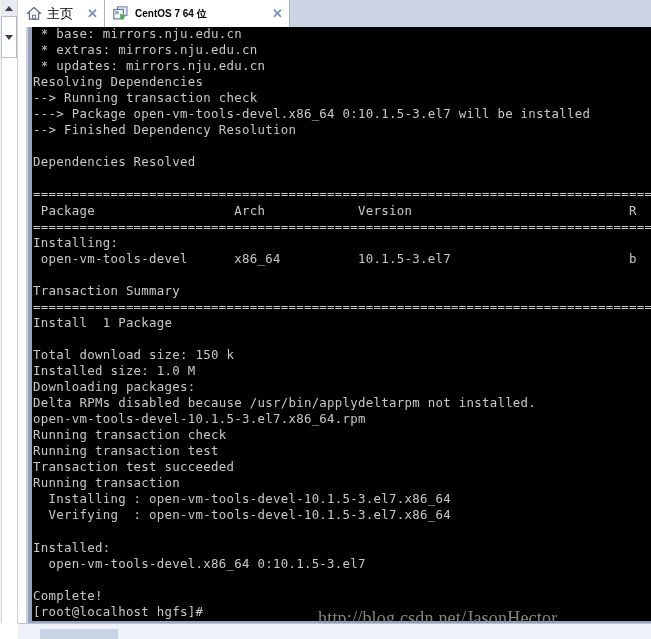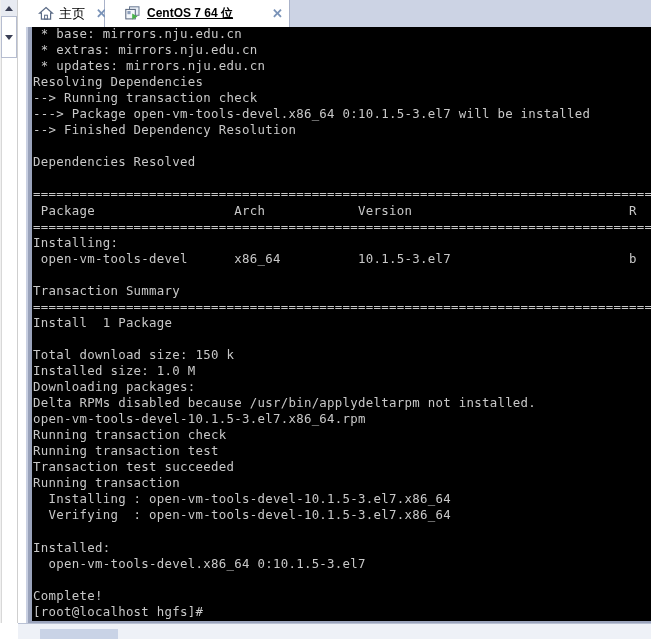--- a/index.html
+++ b/index.html
@@ -84,34 +84,34 @@
     background: #ccd3e4;
     box-sizing: border-box;
   }
   .tab {
     position: absolute;
     top: 0;
     height: 27px;
     display: flex;
     align-items: center;
     box-sizing: border-box;
-    padding: 0 6px 0 20px;
+    padding: 0 6px 0 8px;
     background: #ffffff;
     border-right: 1px solid #a9b2c9;
     gap: 5px;
   }
   .tab.tab-home { left: 0px; width: 87px; }
   .tab.tab-vm   { left: 87px; width: 185px; }
   .tab-label {
     font-size: 13px;
     color: #000000;
     white-space: nowrap;
     letter-spacing: 0px;
   }
-  .tab.tab-vm .tab-label { font-weight: bold; font-size: 12px; text-decoration: underline; }
+  .tab.tab-vm .tab-label { font-weight: bold; font-size: 10px; }
   .tab-close {
     font-size: 13px;
     color: #7a93b8;
     font-weight: bold;
     margin-left: auto;
     padding-left: 6px;
     line-height: 1;
   }
   .icon-home { width: 16px; height: 15px; flex: 0 0 auto; }
   .icon-vm { width: 17px; height: 16px; flex: 0 0 auto; }
@@ -292,19 +292,20 @@
   open-vm-tools-devel.x86_64 0:10.1.5-3.el7
 
 Complete!
 [root@localhost hgfs]# </pre>
         <div class="rpm-progress"></div>
 
       </div>
     </div>
   </div>
 
+  <div class="watermark">http://blog.csdn.net/JasonHector</div>
 
   <div class="bottom-left-pad"></div>
   <div class="bottom-strip">
     <div class="bottom-tab"></div>
   </div>
 
 </div>
 
 </body></html>

